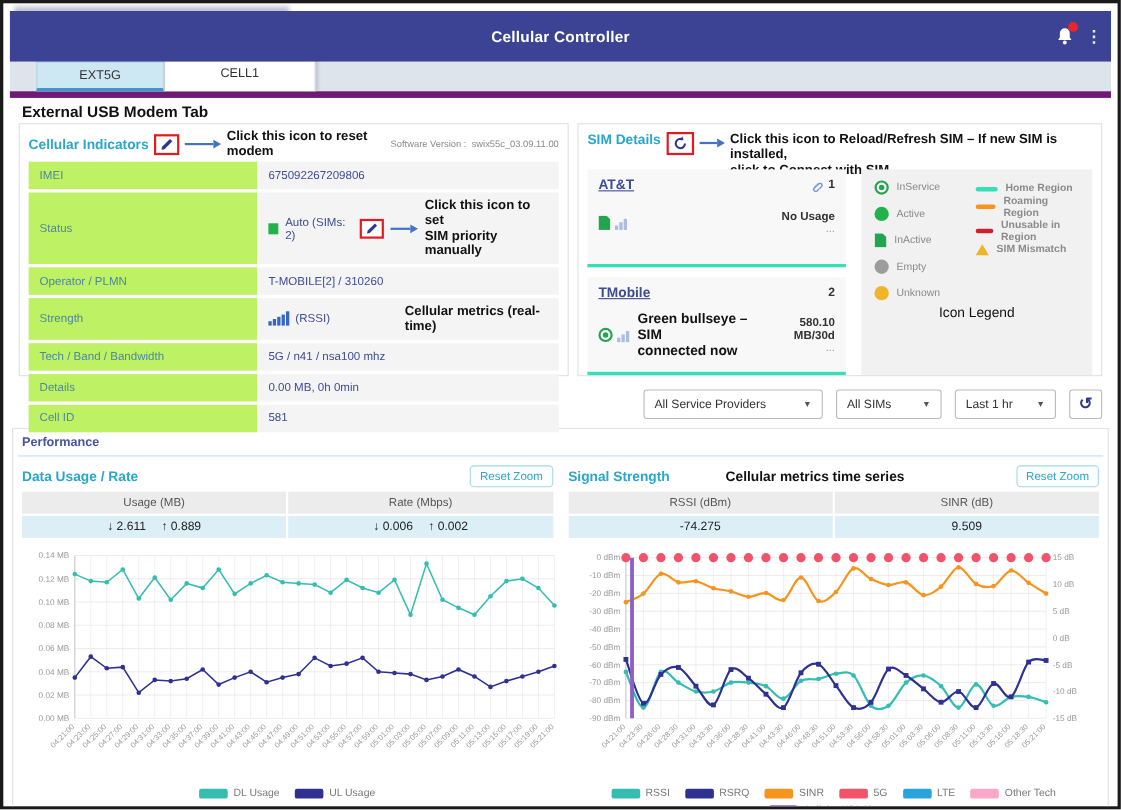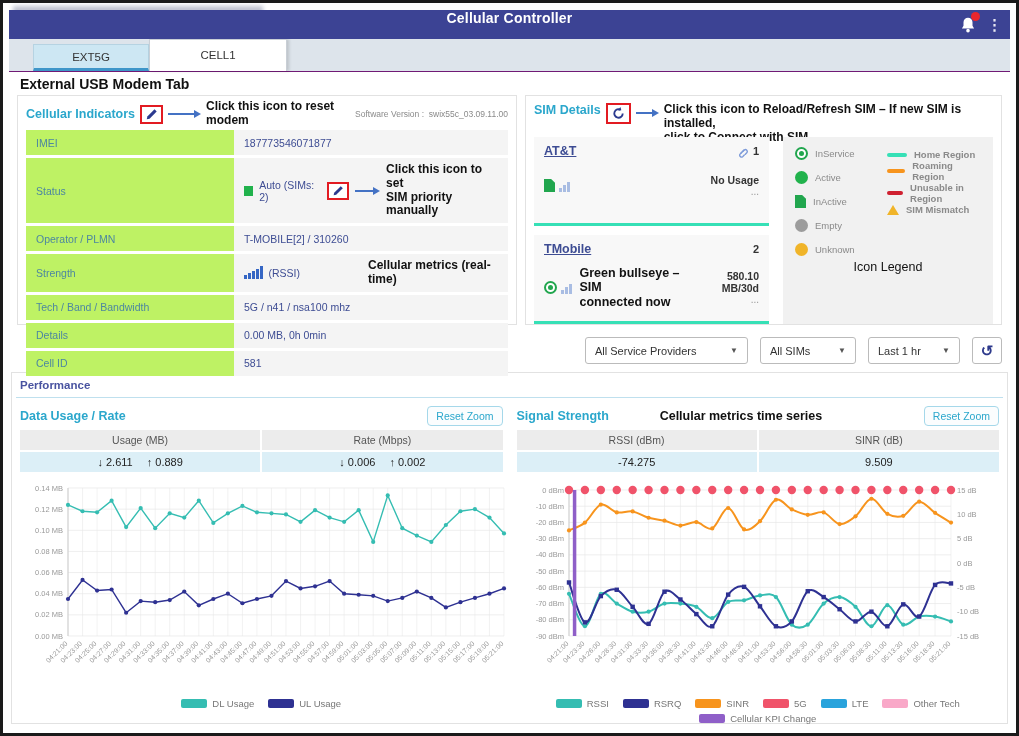--- a/index.html
+++ b/index.html
@@ -1,29 +1,29 @@
 <!DOCTYPE html>
 <html><head>
 <meta charset="utf-8">
 <style>
   * { box-sizing: border-box; margin: 0; padding: 0; }
   body { font-family: "Liberation Sans", sans-serif; background:#fff; }
   .page { position:relative; width:1019px; height:736px; border:3px solid #1a1a1a; background:#fff; overflow:hidden; }
 
   
   .redact { position:absolute; top:3px; left:10px; width:250px; height:9px; background:#8b90a8; opacity:.55; filter:blur(2px); }
-  .navbar { position:relative; margin:7px 6px 0 6px; height:29px; background:#3c4394; display:flex; align-items:flex-start; justify-content:center; }
+  .navbar { position:relative; margin:7px 6px 0 6px; height:46px; background:#3c4394; display:flex; align-items:center; justify-content:center; }
   .navbar .title { color:#fff; font-size:14px; font-weight:bold; letter-spacing:.2px; }
   .nav-right { position:absolute; right:8px; top:0; height:100%; display:flex; align-items:center; gap:10px; }
   .bell { position:relative; width:18px; height:18px; }
   .badge { position:absolute; top:-4px; right:-3px; width:9px; height:9px; border-radius:50%; background:#e8262d; }
   .kebab { color:#e8e8f2; font-size:15px; font-weight:bold; line-height:1; cursor:pointer; }
 
   
-  .tabbar { margin:0 6px; height:33px; background:#dde4eb; display:flex; align-items:flex-end; border-bottom:1px solid #701a75; }
+  .tabbar { margin:0 6px; height:33px; background:#dde4eb; display:flex; align-items:flex-end; border-bottom:6px solid #701a75; }
   .tab { font-size:11.5px; color:#333; text-align:center; cursor:pointer; }
   .tab.ext { margin-left:24px; width:116px; height:27px; line-height:25px; background:#cde7f3; border:1px solid #b6d3e2; border-bottom:3px solid #3e96c9; }
   .tab.cell { width:138px; height:32px; line-height:30px; background:#fff; border:1px solid #c9cfd6; border-bottom:none; box-shadow:2px 0 3px rgba(0,0,0,.15); }
 
   .page-heading { margin:4px 0 3px 17px; font-size:14px; font-weight:bold; color:#111; }
 
   
   .panels { display:flex; gap:8px; margin:0 14px; height:230px; }
   .panel { border:1px solid #e2e2e2; background:#fff; padding:5px 8px; }
   .panel.left { flex:0 0 500px; }
@@ -147,21 +147,21 @@
           </span>
         <span class="ann">Click this icon to reset modem</span>
         <span class="sw-version">
           <span>Software Version :</span>&nbsp;&nbsp;<span>swix55c_03.09.11.00</span>
         </span>
       </div>
       <table class="kv">
         <tbody>
             <tr>
               <td class="k">IMEI</td>
-              <td class="v">187773546071877</td>
+              <td class="v">675092267209806</td>
             </tr>
         <tr>
               <td class="k">Status</td>
           <td class="v">
                 <span class="v-flex">
             <span class="green-sq"></span>
             <span>Auto (SIMs: 2)</span>
             <span class="redbox">
               <svg width="12" height="12" viewBox="0 0 16 16">
                       <path d="M11.7 1.6l2.7 2.7L5.6 13.1l-3.4.7.7-3.4z" fill="#2b3a8f"></path>

